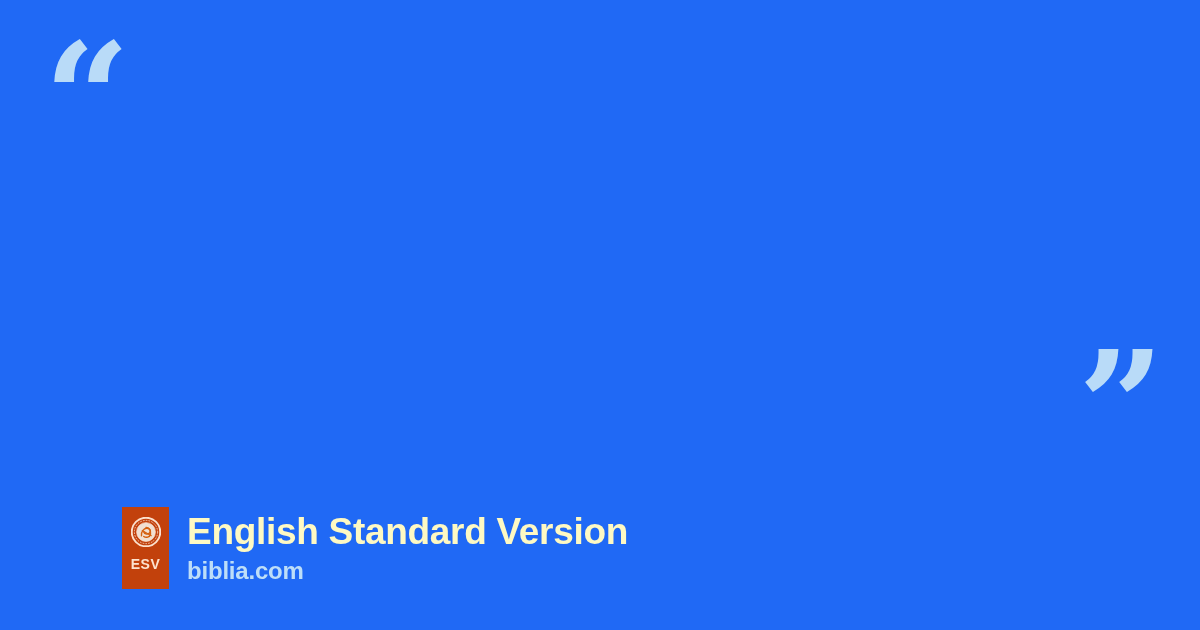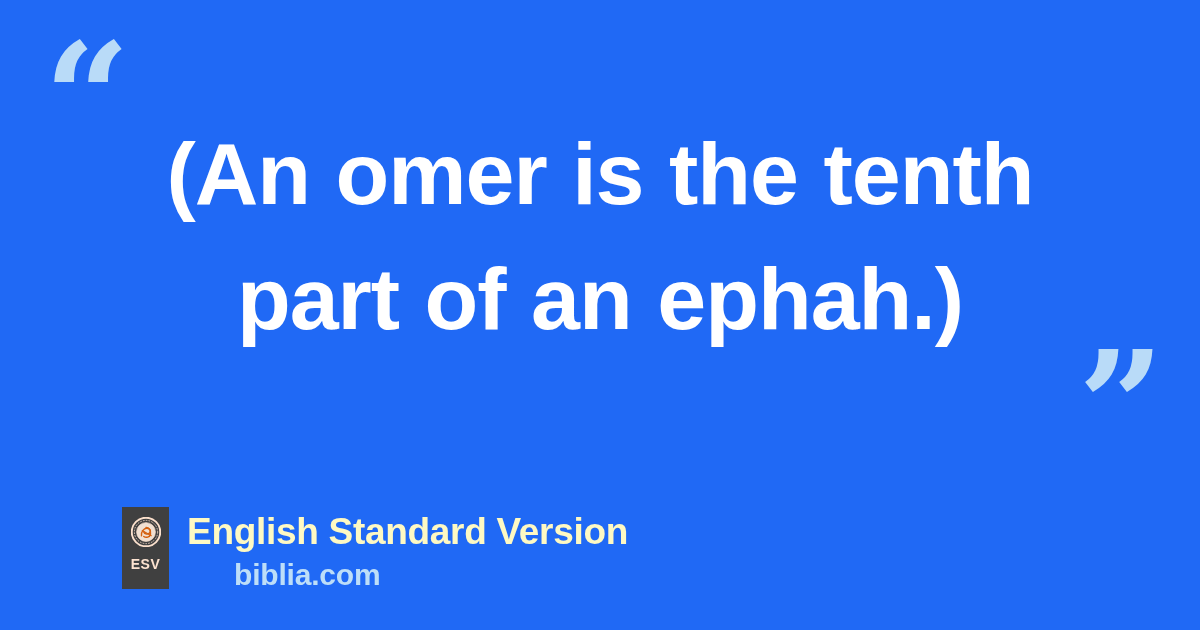--- a/index.html
+++ b/index.html
@@ -73,21 +73,21 @@
     left: 122px;
     top: 507px;
     display: flex;
     align-items: flex-start;
     gap: 18px;
   }
 
   .esv-badge {
     width: 47px;
     height: 82px;
-    background: #404040;
+    background: #c2410c;
     display: flex;
     flex-direction: column;
     align-items: center;
     justify-content: flex-start;
     padding-top: 10px;
     flex: 0 0 auto;
   }
 
   .esv-seal {
     width: 30px;
@@ -120,37 +120,33 @@
     line-height: 1.08;
     letter-spacing: -0.3px;
     white-space: nowrap;
   }
 
   .site-name {
     margin-top: 6px;
     color: #bddef8;
     font-family: "Liberation Sans", "DejaVu Sans", sans-serif;
     font-weight: 700;
-    font-size: 30px;
+    font-size: 24px;
     line-height: 1.1;
     letter-spacing: -0.2px;
     white-space: nowrap;
-    margin-left: 47px;
   }
 </style>
 </head>
 <body>
 
 <div class="card">
 
   <div class="quote-mark quote-open">“</div>
 
-  <div class="quote-body">
-    <div class="quote-text">(An omer is the tenth part of an ephah.)</div>
-  </div>
 
   <div class="quote-mark quote-close">”</div>
 
   <div class="attribution">
 
     <div class="esv-badge">
       <svg class="esv-seal" viewBox="0 0 40 40" xmlns="http://www.w3.org/2000/svg">
         <circle cx="20" cy="20" r="19" fill="none" stroke="#fbe0cc" stroke-width="2.6"></circle>
         <circle cx="20" cy="20" r="15.5" fill="none" stroke="#fbe0cc" stroke-width="1.1" stroke-dasharray="2.2 1.6"></circle>
         <circle cx="20" cy="20" r="12.5" fill="#f0e0d2"></circle>

